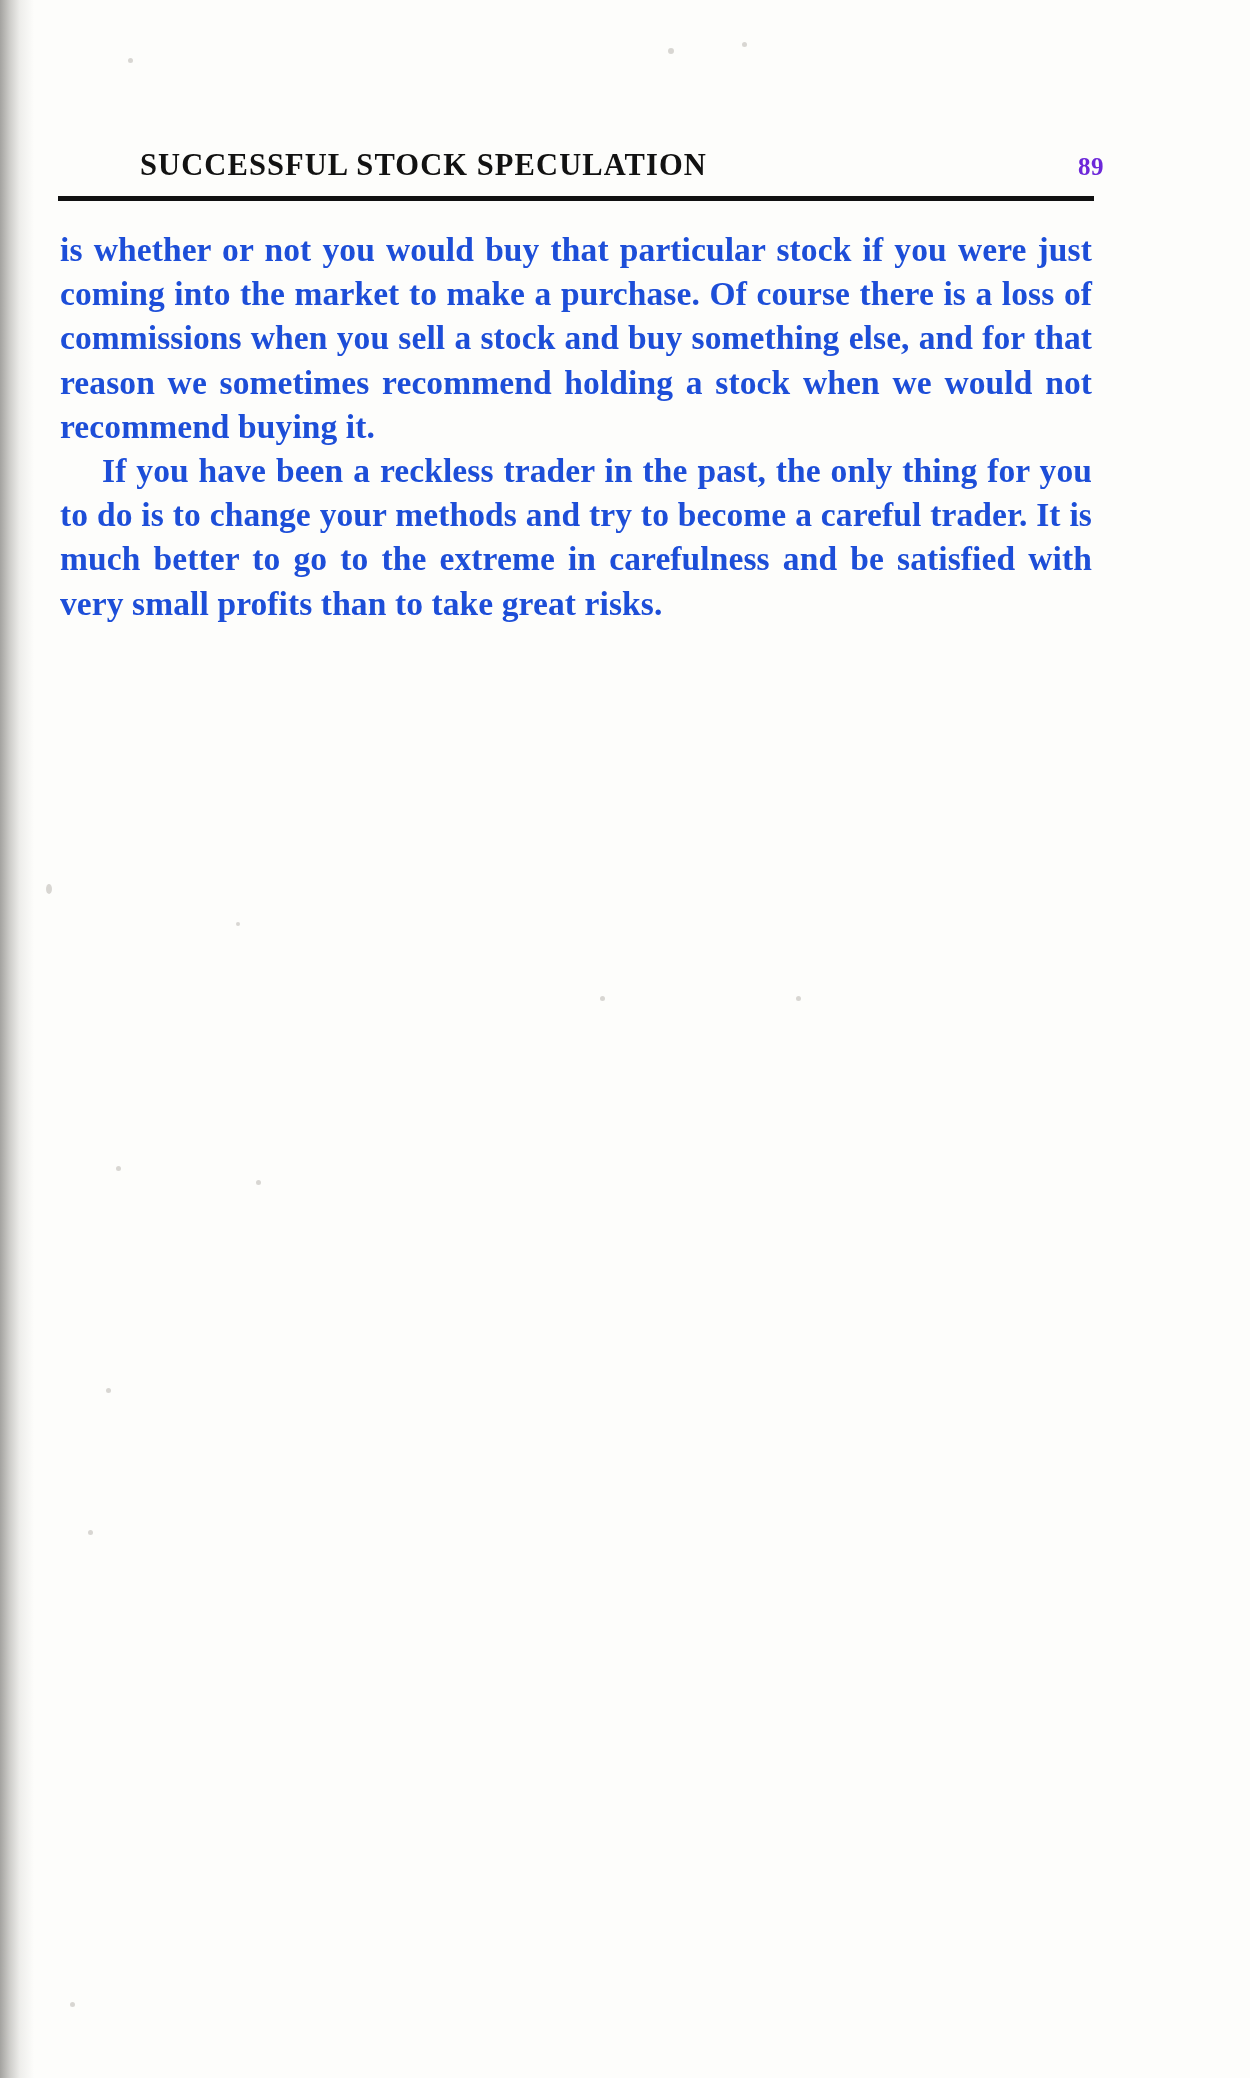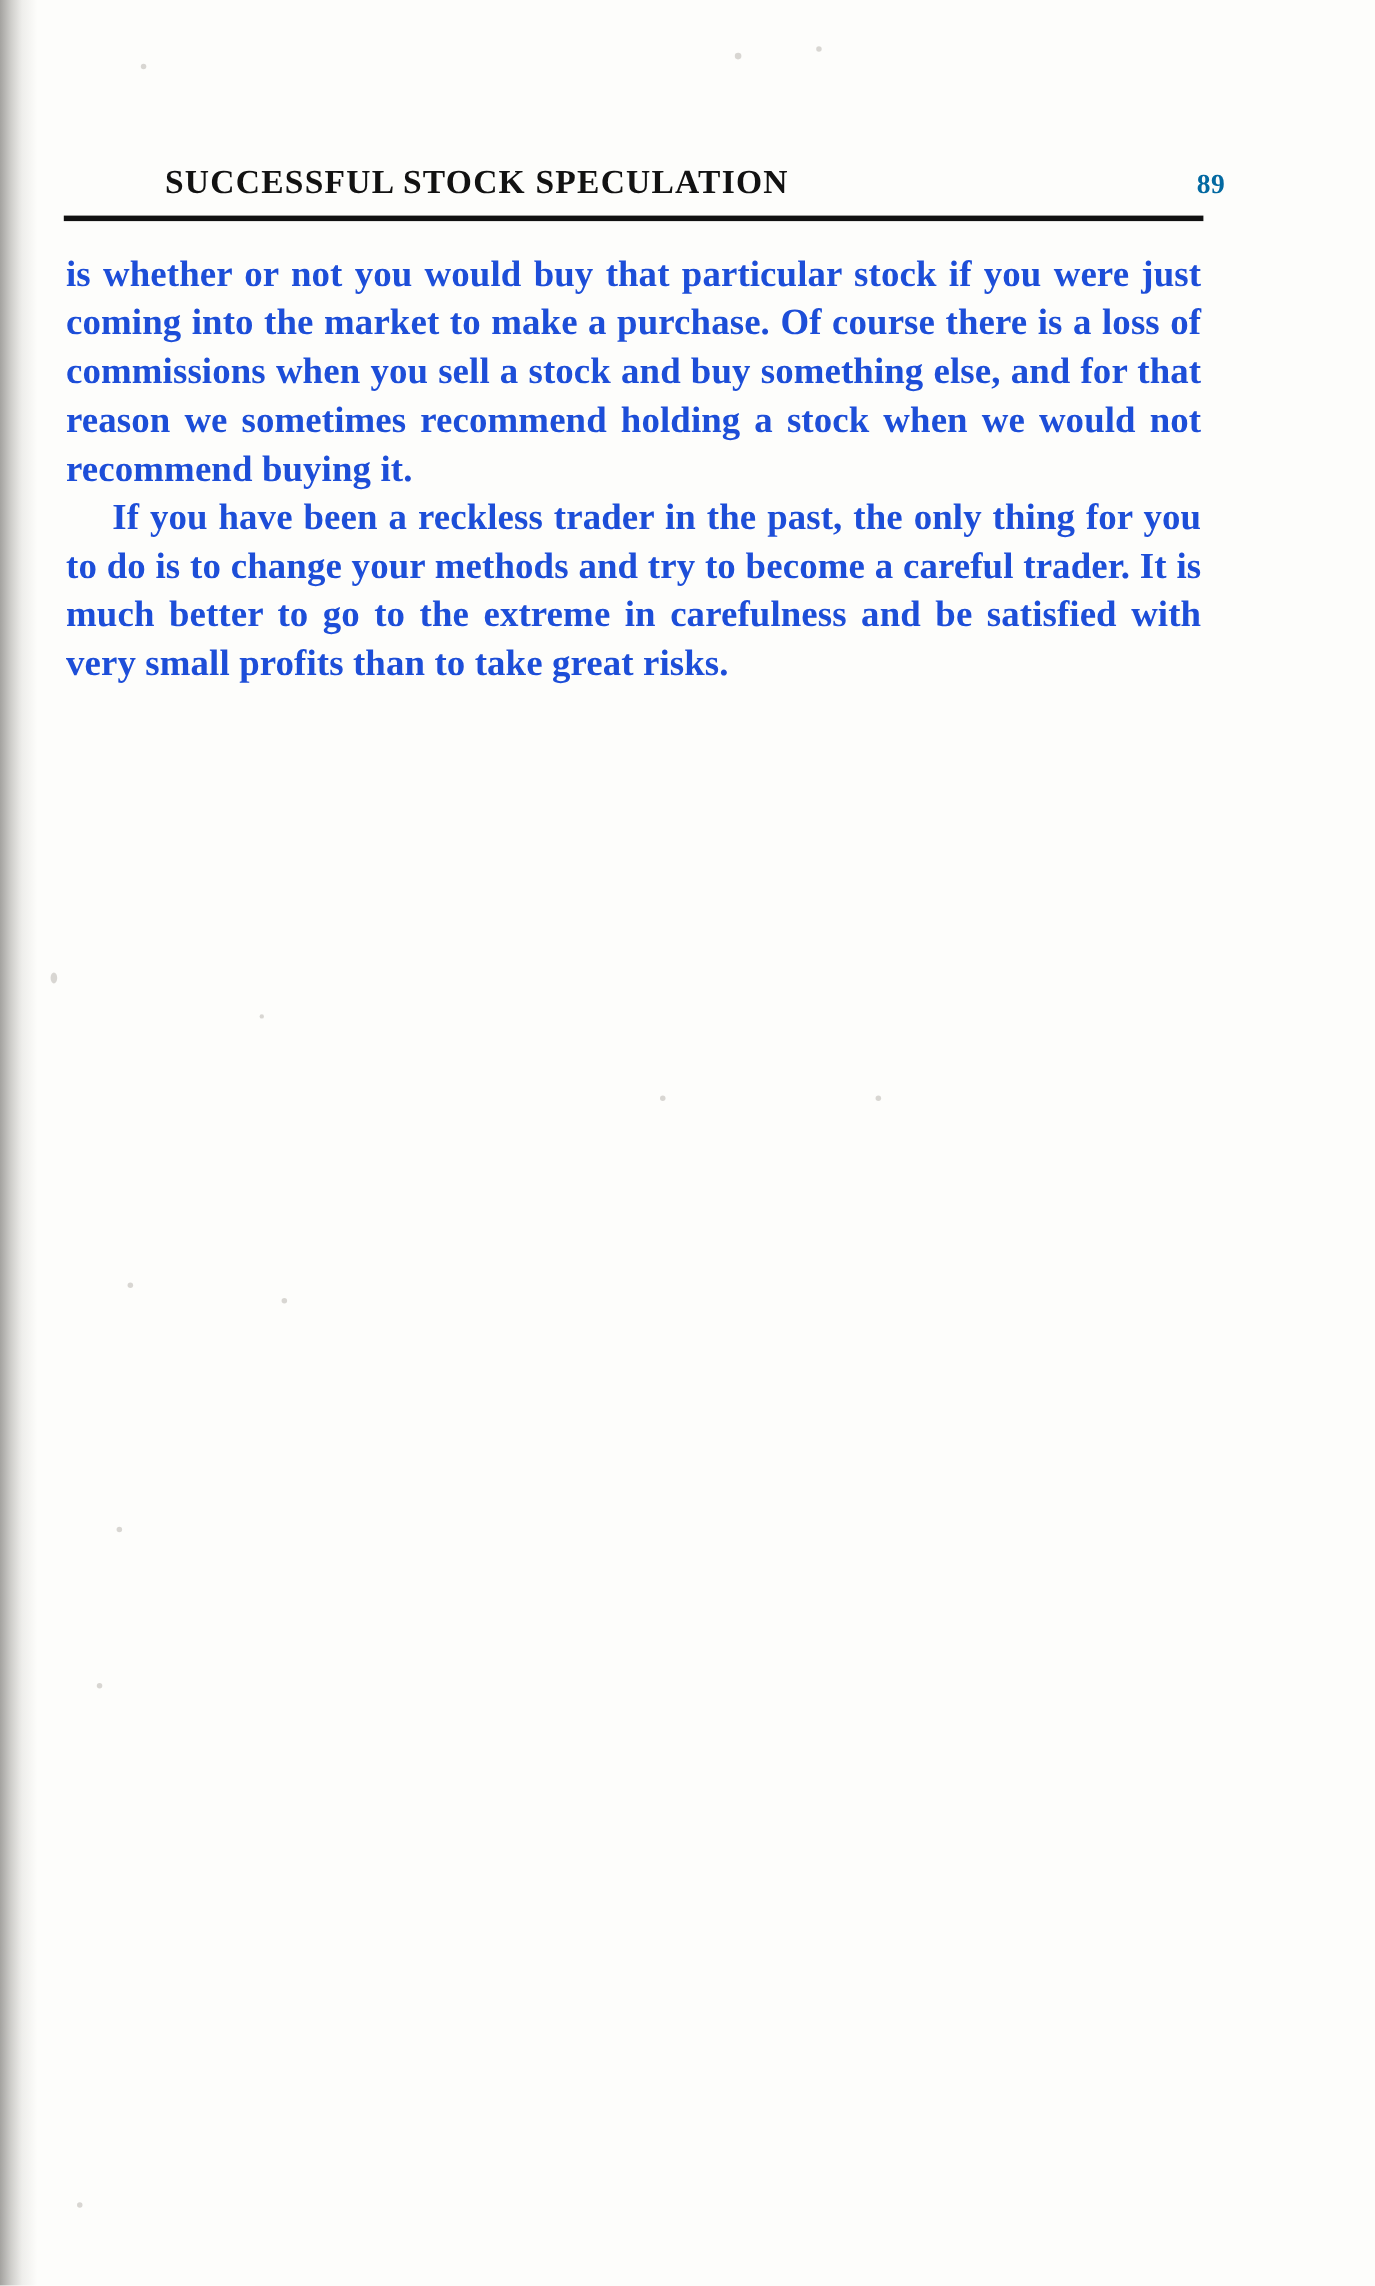--- a/index.html
+++ b/index.html
@@ -29,41 +29,41 @@
         rgba(255,255,255,0) 34px);
   }
   .scan-speck {
     position: absolute;
     background: #b9b7b0;
     border-radius: 50%;
     opacity: 0.55;
   }
   .runhead {
     position: absolute;
-    left: 112px;
+    left: 102px;
     top: 148px;
     width: 1012px;
     display: flex;
     align-items: baseline;
     justify-content: space-between;
   }
   .runhead-title {
     font-family: "Liberation Serif", serif;
     font-size: 30.5px;
     letter-spacing: 1.1px;
     color: #121212;
     font-weight: 700;
     white-space: nowrap;
     margin-left: 38px;
   }
   .runhead-folio {
     font-family: "Liberation Serif", serif;
     font-size: 25px;
     font-weight: 700;
-    color: #0369a1;
+    color: #6d28d9;
     letter-spacing: 0.5px;
     margin-right: 10px;
   }
   .rule {
     position: absolute;
     left: 58px;
     top: 196px;
     width: 1036px;
     height: 5px;
     background: #111111;

